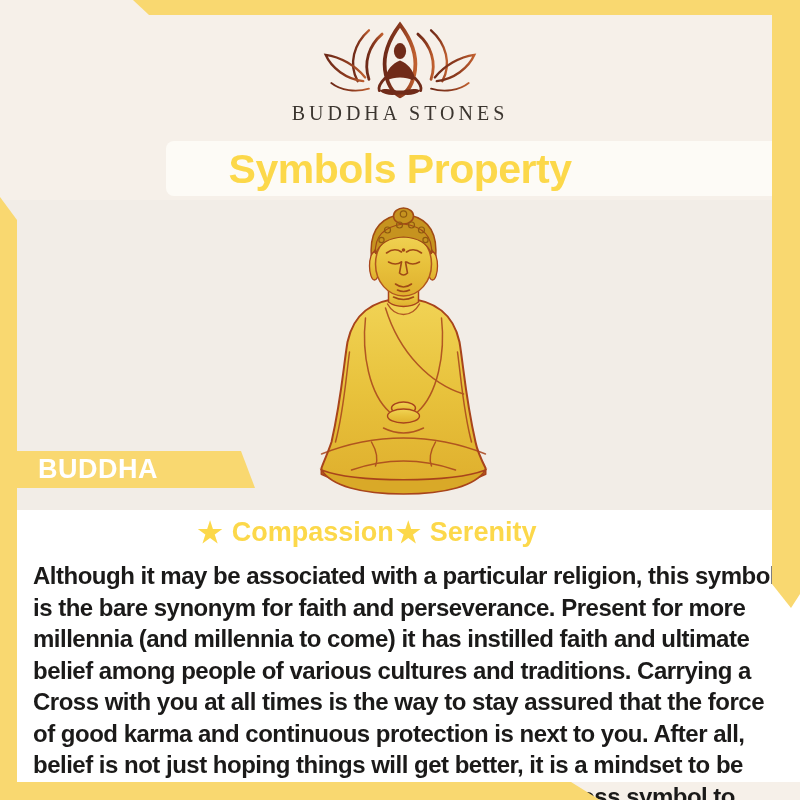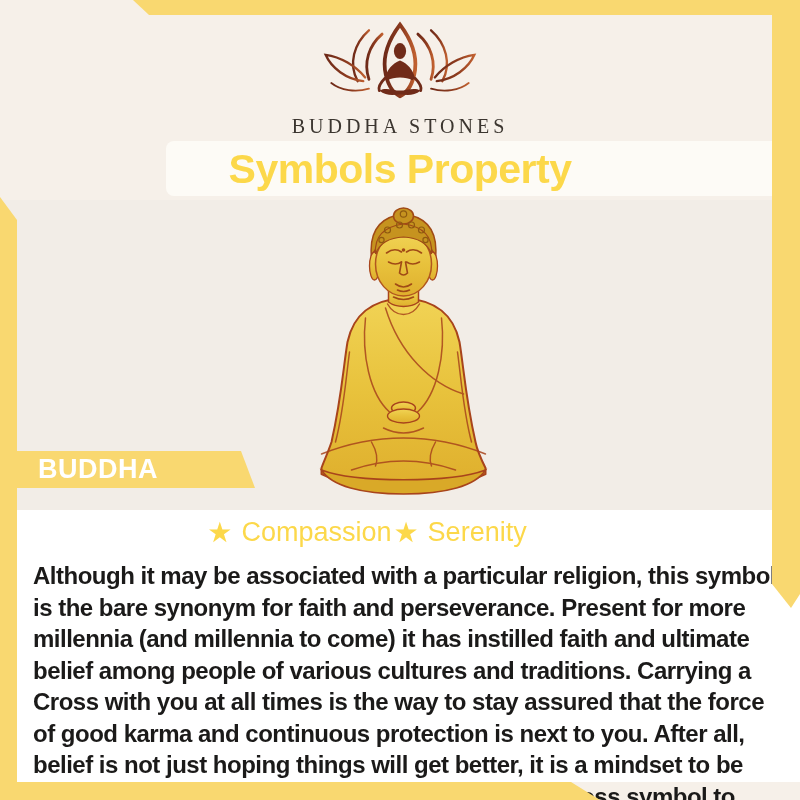--- a/index.html
+++ b/index.html
@@ -18,37 +18,37 @@
     -webkit-clip-path:polygon(0 0,28px 0,28px 594px,19px 608px,0 584px);
     clip-path:polygon(0 0,28px 0,28px 594px,19px 608px,0 584px);}
   .left-strip{position:absolute;left:0;top:197px;width:17px;height:603px;background:#F9D870;
     -webkit-clip-path:polygon(0 0,17px 23px,17px 603px,0 603px);
     clip-path:polygon(0 0,17px 23px,17px 603px,0 603px);}
   .bottom-bar{position:absolute;left:0;top:782px;width:600px;height:18px;background:#F9D870;
     -webkit-clip-path:polygon(0 0,571px 0,600px 18px,0 18px);
     clip-path:polygon(0 0,571px 0,600px 18px,0 18px);}
   
   .logo{position:absolute;left:320px;top:20px;width:160px;height:96px;}
-  .brand-name{position:absolute;left:0;top:115px;width:800px;text-align:center;
+  .brand-name{position:absolute;left:0;top:102px;width:800px;text-align:center;
     font-family:"Liberation Serif",serif;font-size:20px;letter-spacing:4px;color:#3B352F;}
   .title-band{position:absolute;left:166px;top:141px;width:634px;height:55px;
     background:#FDFBF6;border-radius:8px;}
   .page-title{position:absolute;left:0;top:141px;width:800px;height:55px;line-height:56px;
     text-align:center;font-size:41px;font-weight:800;letter-spacing:-0.5px;color:#FCD84A;}
   
   .buddha{position:absolute;left:290px;top:202px;width:228px;height:300px;}
   
   .banner{position:absolute;left:17px;top:451px;width:238px;height:37px;background:#F9D870;
     -webkit-clip-path:polygon(0 0,224px 0,238px 37px,0 37px);
     clip-path:polygon(0 0,224px 0,238px 37px,0 37px);
     color:#FFFFFF;font-size:27px;font-weight:600;line-height:37px;
     padding-left:21px;box-sizing:border-box;letter-spacing:0.5px;}
   
   .props{position:absolute;left:0;top:516px;width:734px;text-align:center;
-    color:#FCD84A;font-size:27px;font-weight:400;}
+    color:#FCD84A;font-size:27px;font-weight:700;}
   .props .star{font-size:28px;margin-right:9px;vertical-align:-1px;}
   .props .prop + .prop{margin-left:2px;}
   
   .desc{position:absolute;left:33px;top:560px;width:747px;
     font-size:24px;font-weight:700;letter-spacing:-0.5px;line-height:31.5px;color:#1B1A19;}
 </style>
 </head>
 <body>
 
 <div class="canvas">

